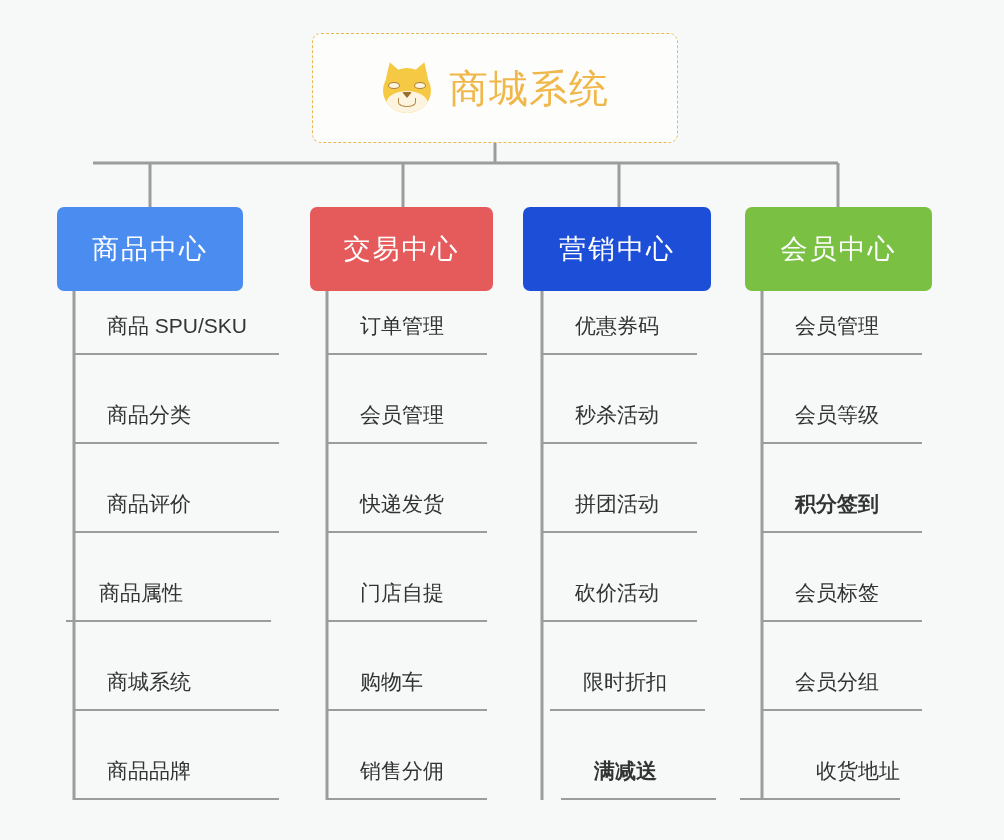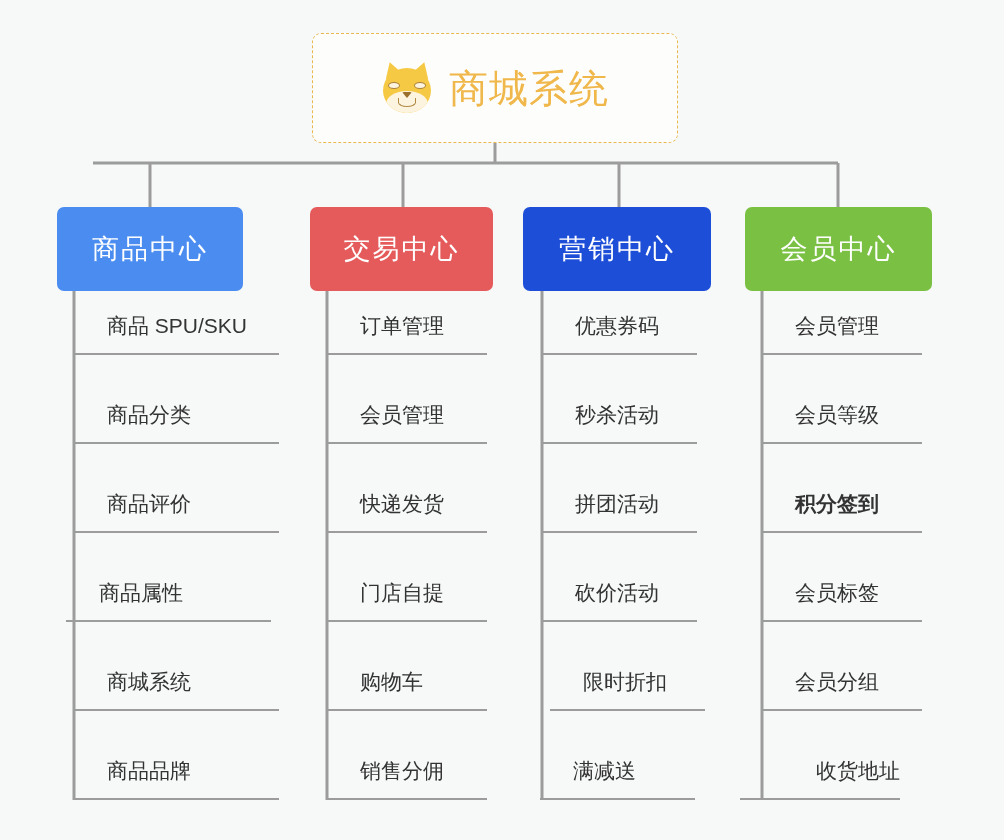--- a/index.html
+++ b/index.html
@@ -237,21 +237,21 @@
       </div>
       <div class="leaf" style="left: 542px; top: 487px; width: 155px;">
         <span class="leaf-label">拼团活动</span>
       </div>
       <div class="leaf" style="left: 542px; top: 576px; width: 155px;">
         <span class="leaf-label">砍价活动</span>
       </div>
       <div class="leaf" style="left: 542px; top: 665px; width: 155px; margin-left: 8px;">
         <span class="leaf-label">限时折扣</span>
       </div>
-      <div class="leaf" style="left: 540px; top: 754px; width: 155px;">
+      <div class="leaf" style="left: 561px; top: 754px; width: 155px; font-weight: bold;">
         <span class="leaf-label">满减送</span>
       </div>
       <div class="cat-box" style="left: 745px; top: 207px; width: 187px; background: rgb(122, 193, 67);">
         <span class="cat-label">会员中心</span>
       </div>
       <div class="leaf" style="left: 762px; top: 309px; width: 160px;">
         <span class="leaf-label">会员管理</span>
       </div>
       <div class="leaf" style="left: 762px; top: 398px; width: 160px;">
         <span class="leaf-label">会员等级</span>

